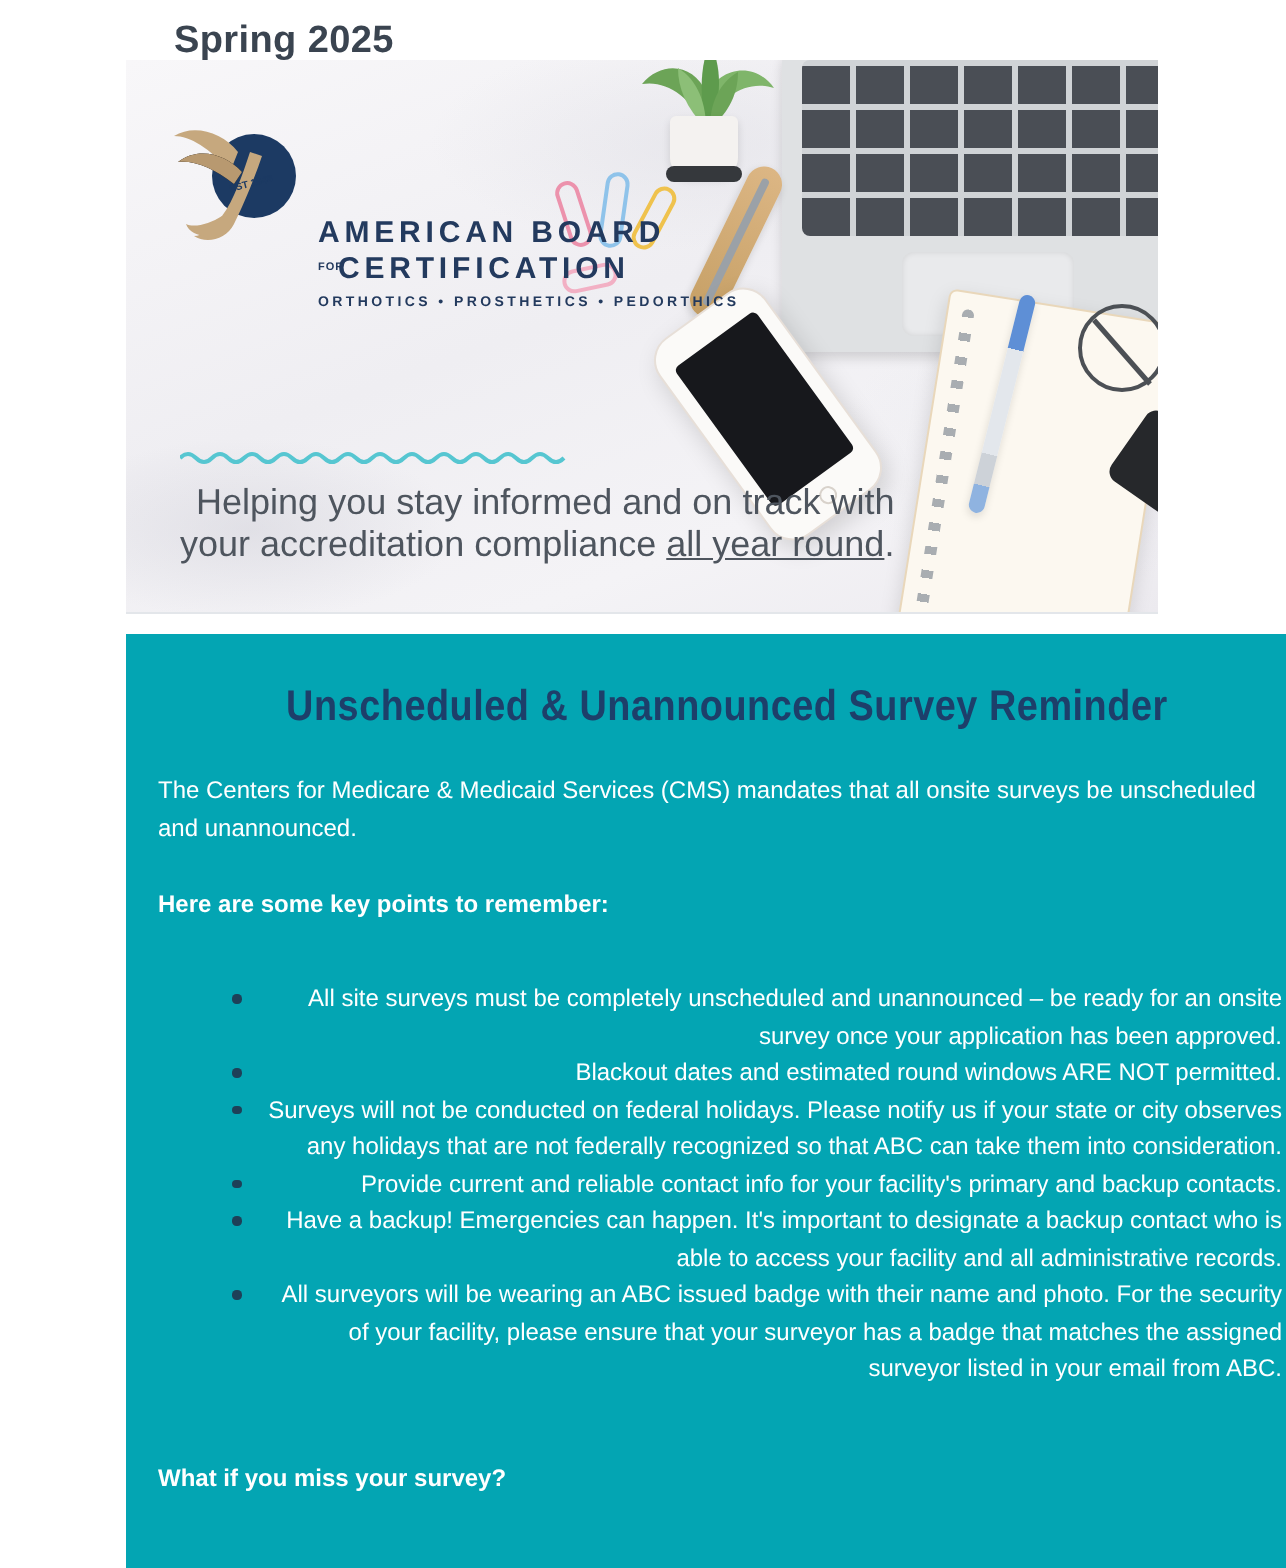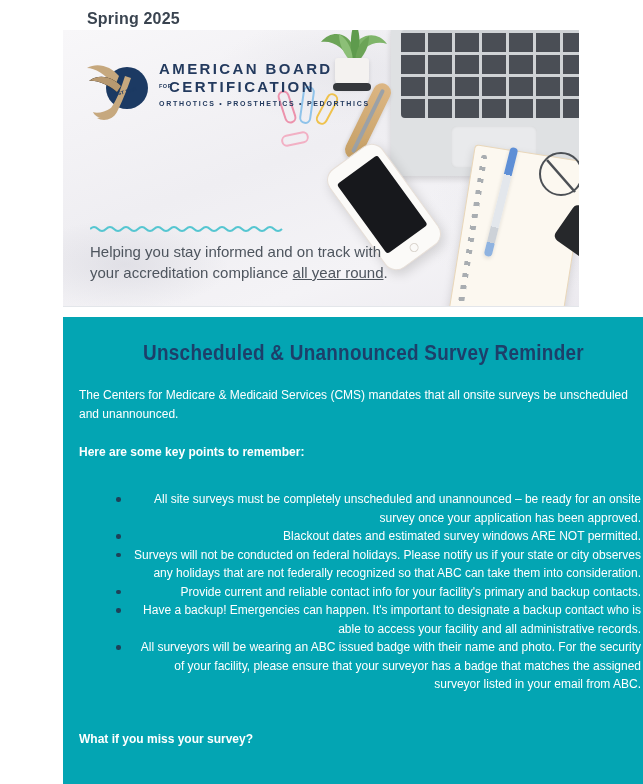--- a/index.html
+++ b/index.html
@@ -1,44 +1,44 @@
 <!DOCTYPE html>
 <html><head>
 <meta charset="utf-8">
 <style>
   * { margin:0; padding:0; box-sizing:border-box; }
   html,body { width:643px; height:784px; background:#ffffff; font-family:"Liberation Sans", sans-serif; overflow:hidden; }
   .page { position:relative; width:643px; height:784px; background:#ffffff; }
 
-  .issue-label { position:absolute; left:87px; top:10px; font-size:16px; font-weight:bold; color:#3a4450; letter-spacing:.2px; }
+  .issue-label { position:absolute; left:87px; top:10px; font-size:19px; font-weight:bold; color:#3a4450; letter-spacing:.2px; }
 
   
   .hero {
     position:absolute; left:63px; top:30px; width:516px; height:277px; overflow:hidden;
     background-color:#f1f0f3;
     background-image:
       radial-gradient(ellipse 160px 70px at 12% 85%, rgba(205,205,214,.45), transparent 65%),
       radial-gradient(ellipse 220px 90px at 55% 15%, rgba(214,214,222,.35), transparent 60%),
       radial-gradient(ellipse 180px 120px at 90% 70%, rgba(220,220,228,.35), transparent 60%),
       linear-gradient(160deg,#f8f7f9 0%, #efeef2 45%, #f4f3f6 75%, #eceaef 100%);
     border-bottom:1px solid #e3e6ea;
   }
 
   
   .logo { position:absolute; left:22px; top:30px; display:flex; align-items:flex-start; }
-  .logo-text { margin-left:10px; color:#233a5e; }
+  .logo-text { margin-left:10px; color:#233a5e;margin-top:48px; }
   .logo-line1 { font-size:15px; font-weight:600; letter-spacing:2.4px; }
   .logo-line2 { font-size:15px; font-weight:600; letter-spacing:2.4px; display:flex; align-items:center; margin-top:1px; }
   .logo-for { display:inline-block; font-size:5.5px; font-weight:bold; letter-spacing:.5px; width:9px; line-height:5px; margin-right:1px; }
   .logo-tagline { font-size:7px; font-weight:bold; letter-spacing:1.7px; margin-top:5px; color:#233a5e; }
 
   
   .hero-title { position:absolute; left:26px; top:102px; font-size:38px; line-height:45px; font-weight:bold; color:#2b4a73; }
   .wavy { position:absolute; left:27px; top:194px; }
-  .hero-sub { position:absolute; left:27px; top:211px; font-size:15px; line-height:21px; color:#4e555e; }
+  .hero-sub { position:absolute; left:27px; top:211px; font-size:18px; line-height:21px; color:#4e555e;text-align:right; }
   .hero-sub .u { text-decoration:underline; cursor:pointer; }
 
   
   .plant-leaves { position:absolute; left:252px; top:-10px; }
   .plant-pot { position:absolute; left:272px; top:28px; width:34px; height:30px; background:#f4f2f0; border-radius:3px 3px 9px 9px; box-shadow:0 2px 4px rgba(0,0,0,.12); }
   .plant-pot::after { content:""; position:absolute; left:-2px; right:-2px; bottom:-3px; height:8px; background:#35383c; border-radius:4px; }
 
   
   .laptop { position:absolute; left:328px; top:-8px; width:220px; height:154px; background:#dfe1e3; border-radius:10px; box-shadow:0 3px 6px rgba(0,0,0,.14); }
   .laptop-keys { position:absolute; left:10px; right:10px; top:8px; height:88px; border-radius:4px;
@@ -177,21 +177,21 @@
     <div class="survey-heading-wrap">
       <span class="survey-heading">Unscheduled &amp; Unannounced Survey Reminder</span>
     </div>
 
     <p class="survey-intro">The Centers for Medicare &amp; Medicaid Services (CMS) mandates that all onsite surveys be unscheduled and unannounced.</p>
 
     <p class="key-points">Here are some key points to remember:</p>
 
     <ul class="survey-bullets">
       <li>All site surveys must be completely unscheduled and unannounced – be ready for an onsite survey once your application has been approved.</li>
-      <li>Blackout dates and estimated survey windows ARE NOT permitted.</li>
+      <li>Blackout dates and estimated round windows ARE NOT permitted.</li>
       <li>Surveys will not be conducted on federal holidays. Please notify us if your state or city observes any holidays that are not federally recognized so that ABC can take them into consideration.</li>
       <li>Provide current and reliable contact info for your facility's primary and backup contacts.</li>
       <li>Have a backup! Emergencies can happen. It's important to designate a backup contact who is able to access your facility and all administrative records.</li>
       <li>All surveyors will be wearing an ABC issued badge with their name and photo. For the security of your facility, please ensure that your surveyor has a badge that matches the assigned surveyor listed in your email from ABC.</li>
     </ul>
 
     <div class="miss-heading">What if you miss your survey?</div>
 
   </div>
 

